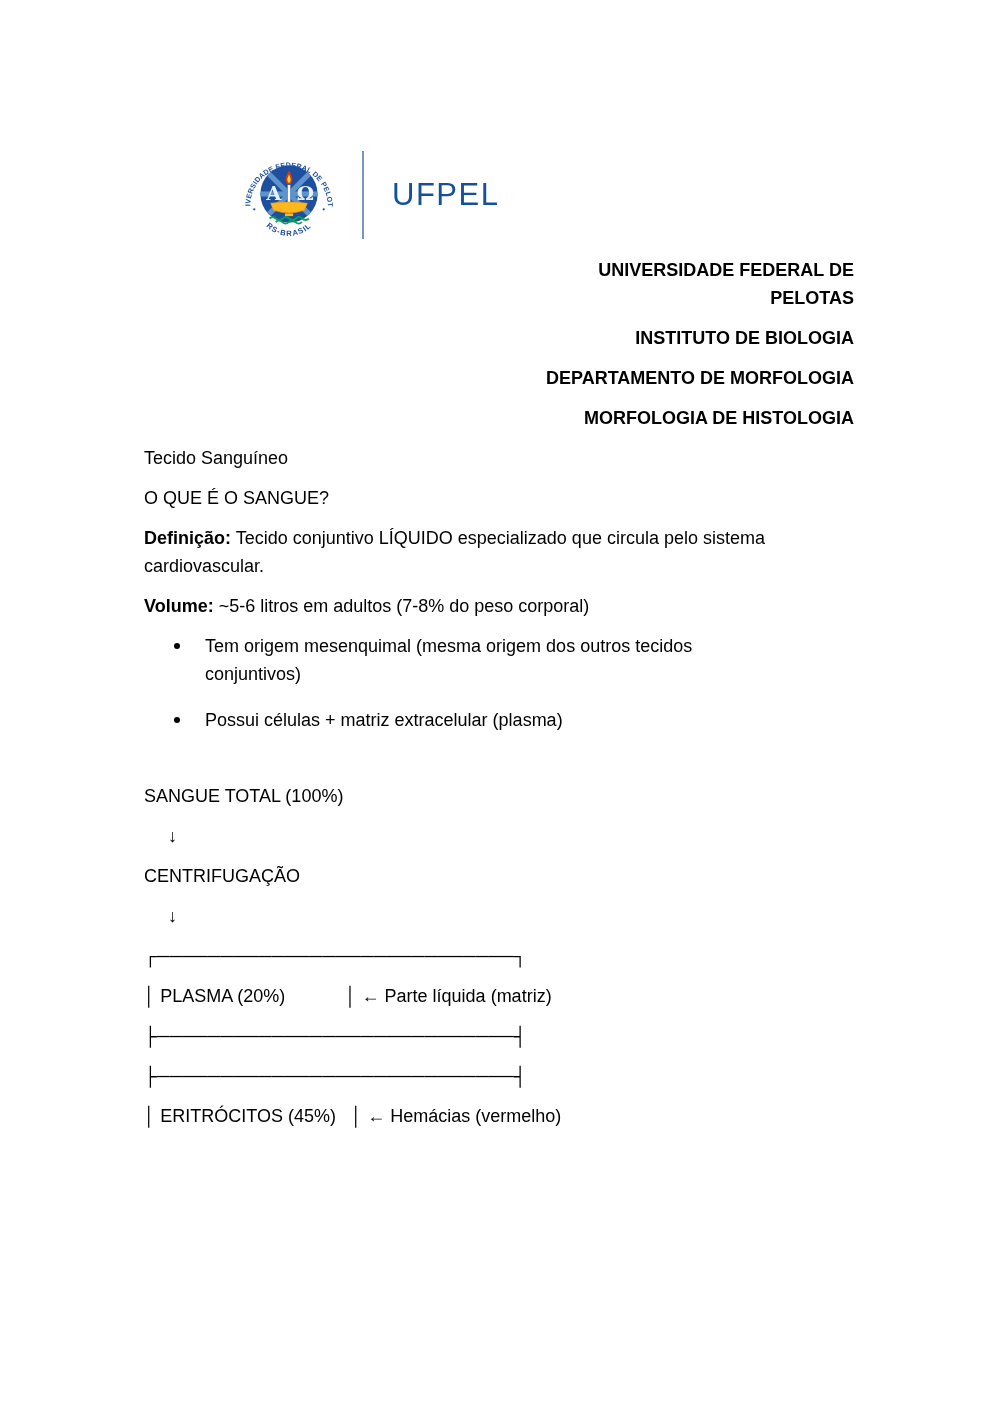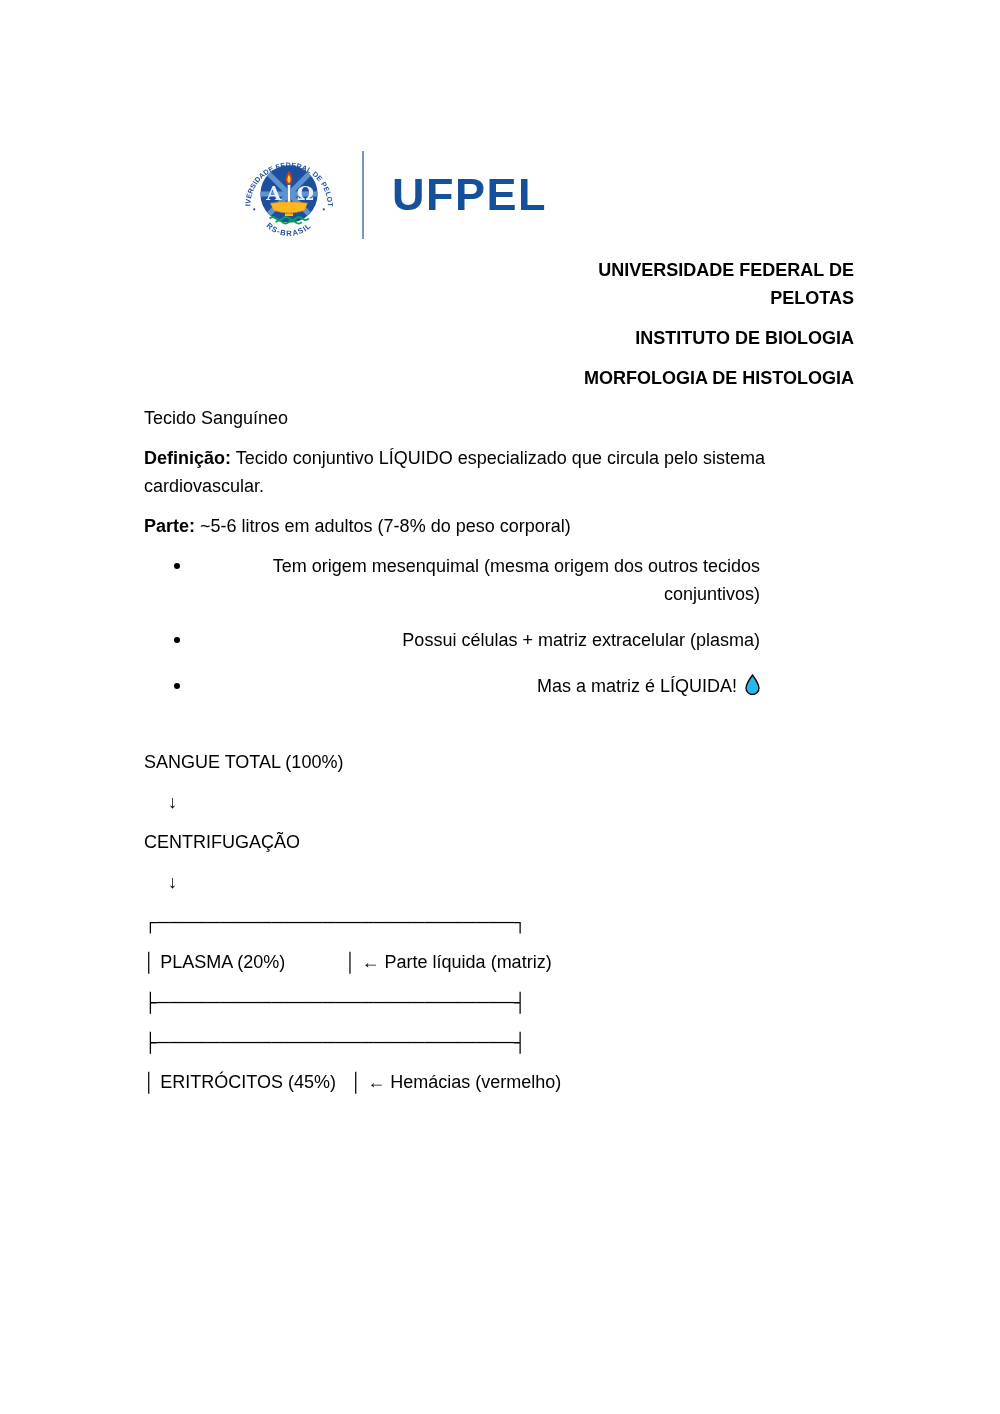--- a/index.html
+++ b/index.html
@@ -24,38 +24,38 @@
   .logo-row {
     display: flex; align-items: center;
     margin-left: 98px; height: 90px; width: fit-content;
   }
   .seal { width: 94px; height: 90px; flex: 0 0 auto; }
   .logo-divider {
     width: 2px; height: 88px; background: #7d94bd;
     margin: 0 28px 0 26px; flex: 0 0 auto;
   }
   .wordmark {
-    font-size: 45px; font-weight: bold; letter-spacing: 1.5px;
+    font-size: 31px; font-weight: normal; letter-spacing: 1.5px;
     line-height: 40px;
   }
 
   
   .inst-block { width: 360px; margin: 16px 0 0 auto; text-align: right; }
   .inst-block p {
     margin: 0 0 12px; font-weight: bold; font-size: 18px; line-height: 28px;
   }
   .inst-institution { max-width: 300px; margin-left: auto !important; }
 
   
   .doc p { margin: 0 0 12px; }
   .heading-bold { font-weight: normal; }
   .lbl { font-weight: bold; }
   .emph { font-weight: normal; }
 
-  ul.bullets { list-style: none; margin: 0 0 12px; padding: 0 0 0 61px; text-align: right; }
+  ul.bullets { list-style: none; margin: 0 0 12px; padding: 0 0 0 61px; }
   ul.bullets li {
     position: relative; margin: 0 0 18px; max-width: 555px; line-height: 28px;
   }
   ul.bullets li::before {
     content: ""; position: absolute; left: -31px; top: 11px;
     width: 6px; height: 6px; border-radius: 50%; background: #000;
   }
   .droplet { display: inline-block; vertical-align: -3px; margin-left: 8px; }
 
   .spacer { height: 30px; }
@@ -104,37 +104,36 @@
         <path d="M27 67 q 3.2 -3 6.4 0 t 6.4 0 t 6.4 0 t 6.4 0 t 6.4 0 t 6.4 0" fill="none" stroke="#00A651" stroke-width="1.8"></path>
         <path d="M33 70.5 q 3.2 -3 6.4 0 t 6.4 0 t 6.4 0 t 6.4 0" fill="none" stroke="#00A651" stroke-width="1.8"></path>
       </svg>
       <div class="logo-divider"></div>
       <div class="wordmark" style="color:#15519B">UFPEL</div>
     </div>
 
     <div class="inst-block">
       <p class="inst-institution">UNIVERSIDADE FEDERAL DE PELOTAS</p>
       <p>INSTITUTO DE BIOLOGIA</p>
+      <p>DEPARTAMENTO DE MORFOLOGIA</p>
       <p>MORFOLOGIA DE HISTOLOGIA</p>
     </div>
 
     <div class="doc">
       <p class="heading-bold">Tecido Sanguíneo</p>
+      <p class="heading-bold">O QUE É O SANGUE?</p>
 
       <p><span class="lbl">Definição:</span><span> Tecido conjuntivo </span><span class="emph">LÍQUIDO</span><span> especializado que circula pelo sistema cardiovascular.</span></p>
 
-      <p><span class="lbl">Parte:</span><span> ~5-6 litros em adultos (7-8% do peso corporal)</span></p>
+      <p><span class="lbl">Volume:</span><span> ~5-6 litros em adultos (7-8% do peso corporal)</span></p>
 
 
       <ul class="bullets">
         <li><span>Tem origem mesenquimal (mesma origem dos outros tecidos conjuntivos)</span></li>
         <li><span>Possui células + matriz extracelular (plasma)</span></li>
-        <li><span>Mas a matriz é LÍQUIDA!</span><svg class="droplet" width="15" height="21" viewBox="0 0 15 21">
-              <path d="M7.5 1 C7.5 1 1 10 1 14 a6.5 6.5 0 0 0 13 0 C14 10 7.5 1 7.5 1 Z" fill="#29B6EA" stroke="#000000" stroke-width="1.3"></path>
-            </svg></li>
       </ul>
 
       <div class="spacer"></div>
 
       <p>SANGUE TOTAL (100%)</p>
       <p class="flow-arrow">↓</p>
       <p>CENTRIFUGAÇÃO</p>
       <p class="flow-arrow">↓</p>
 
       <div class="diagram">

